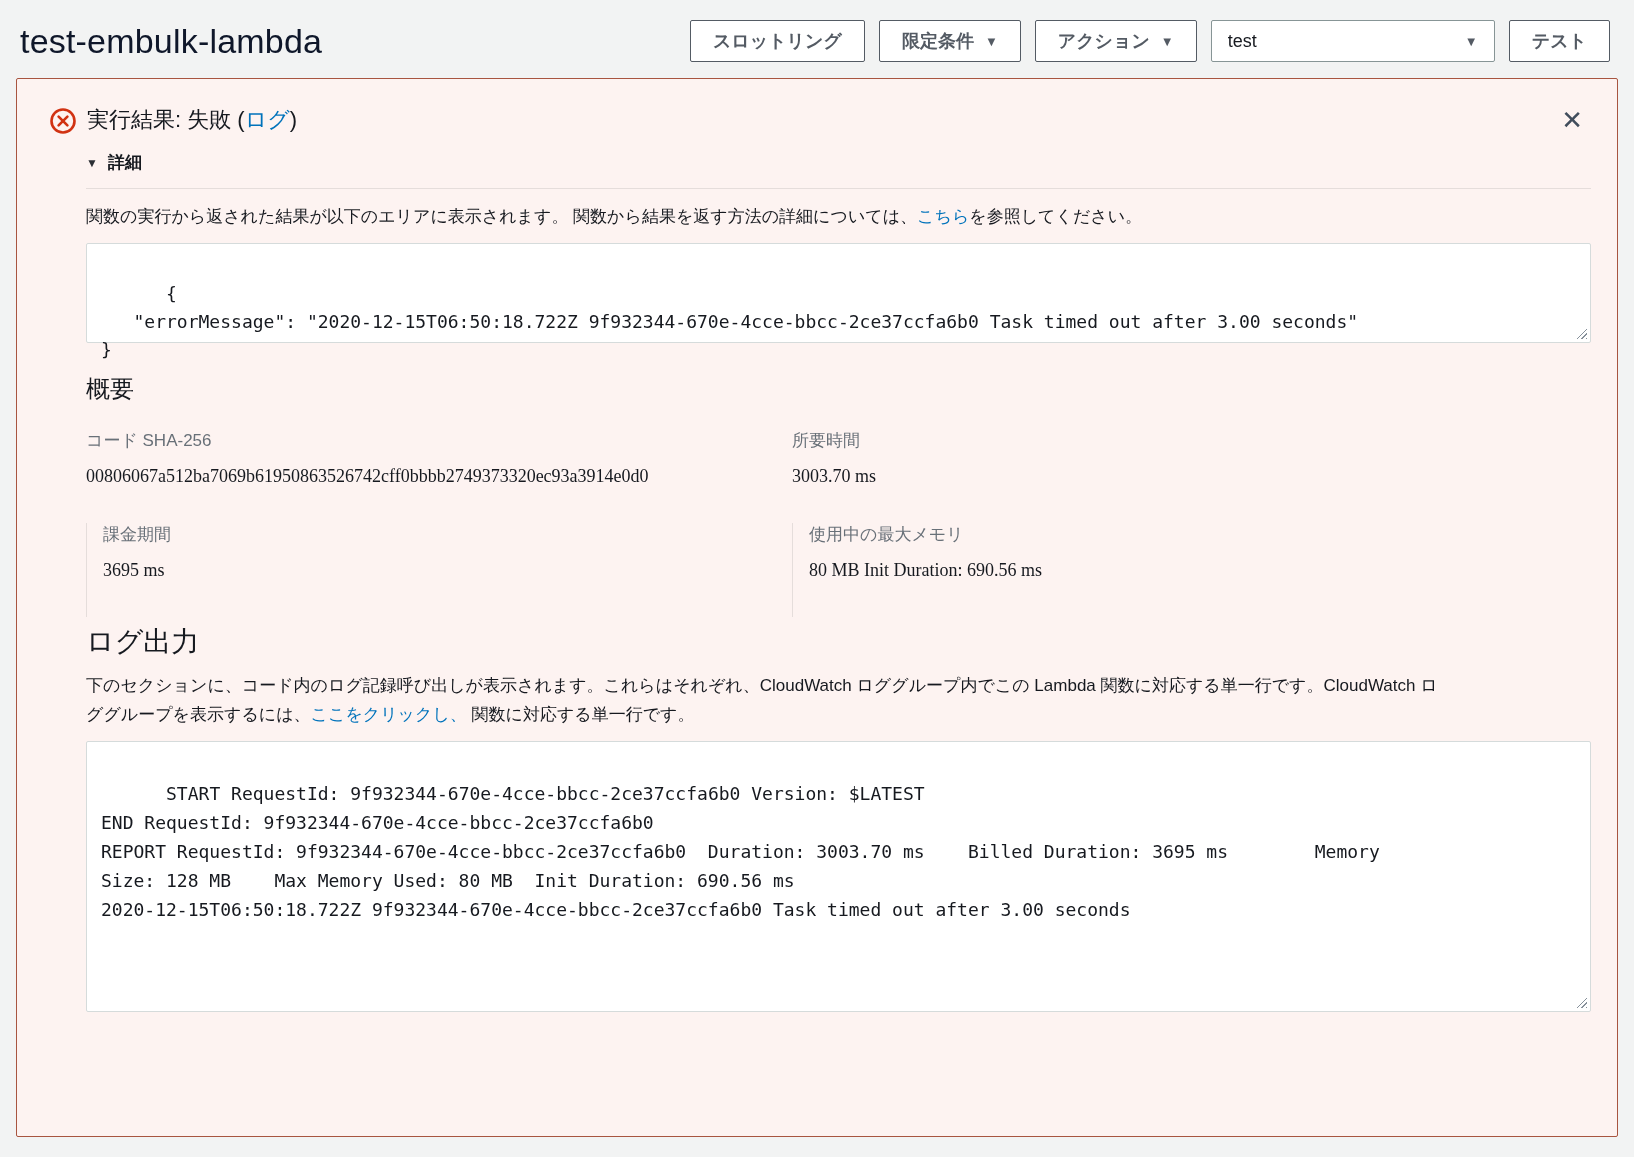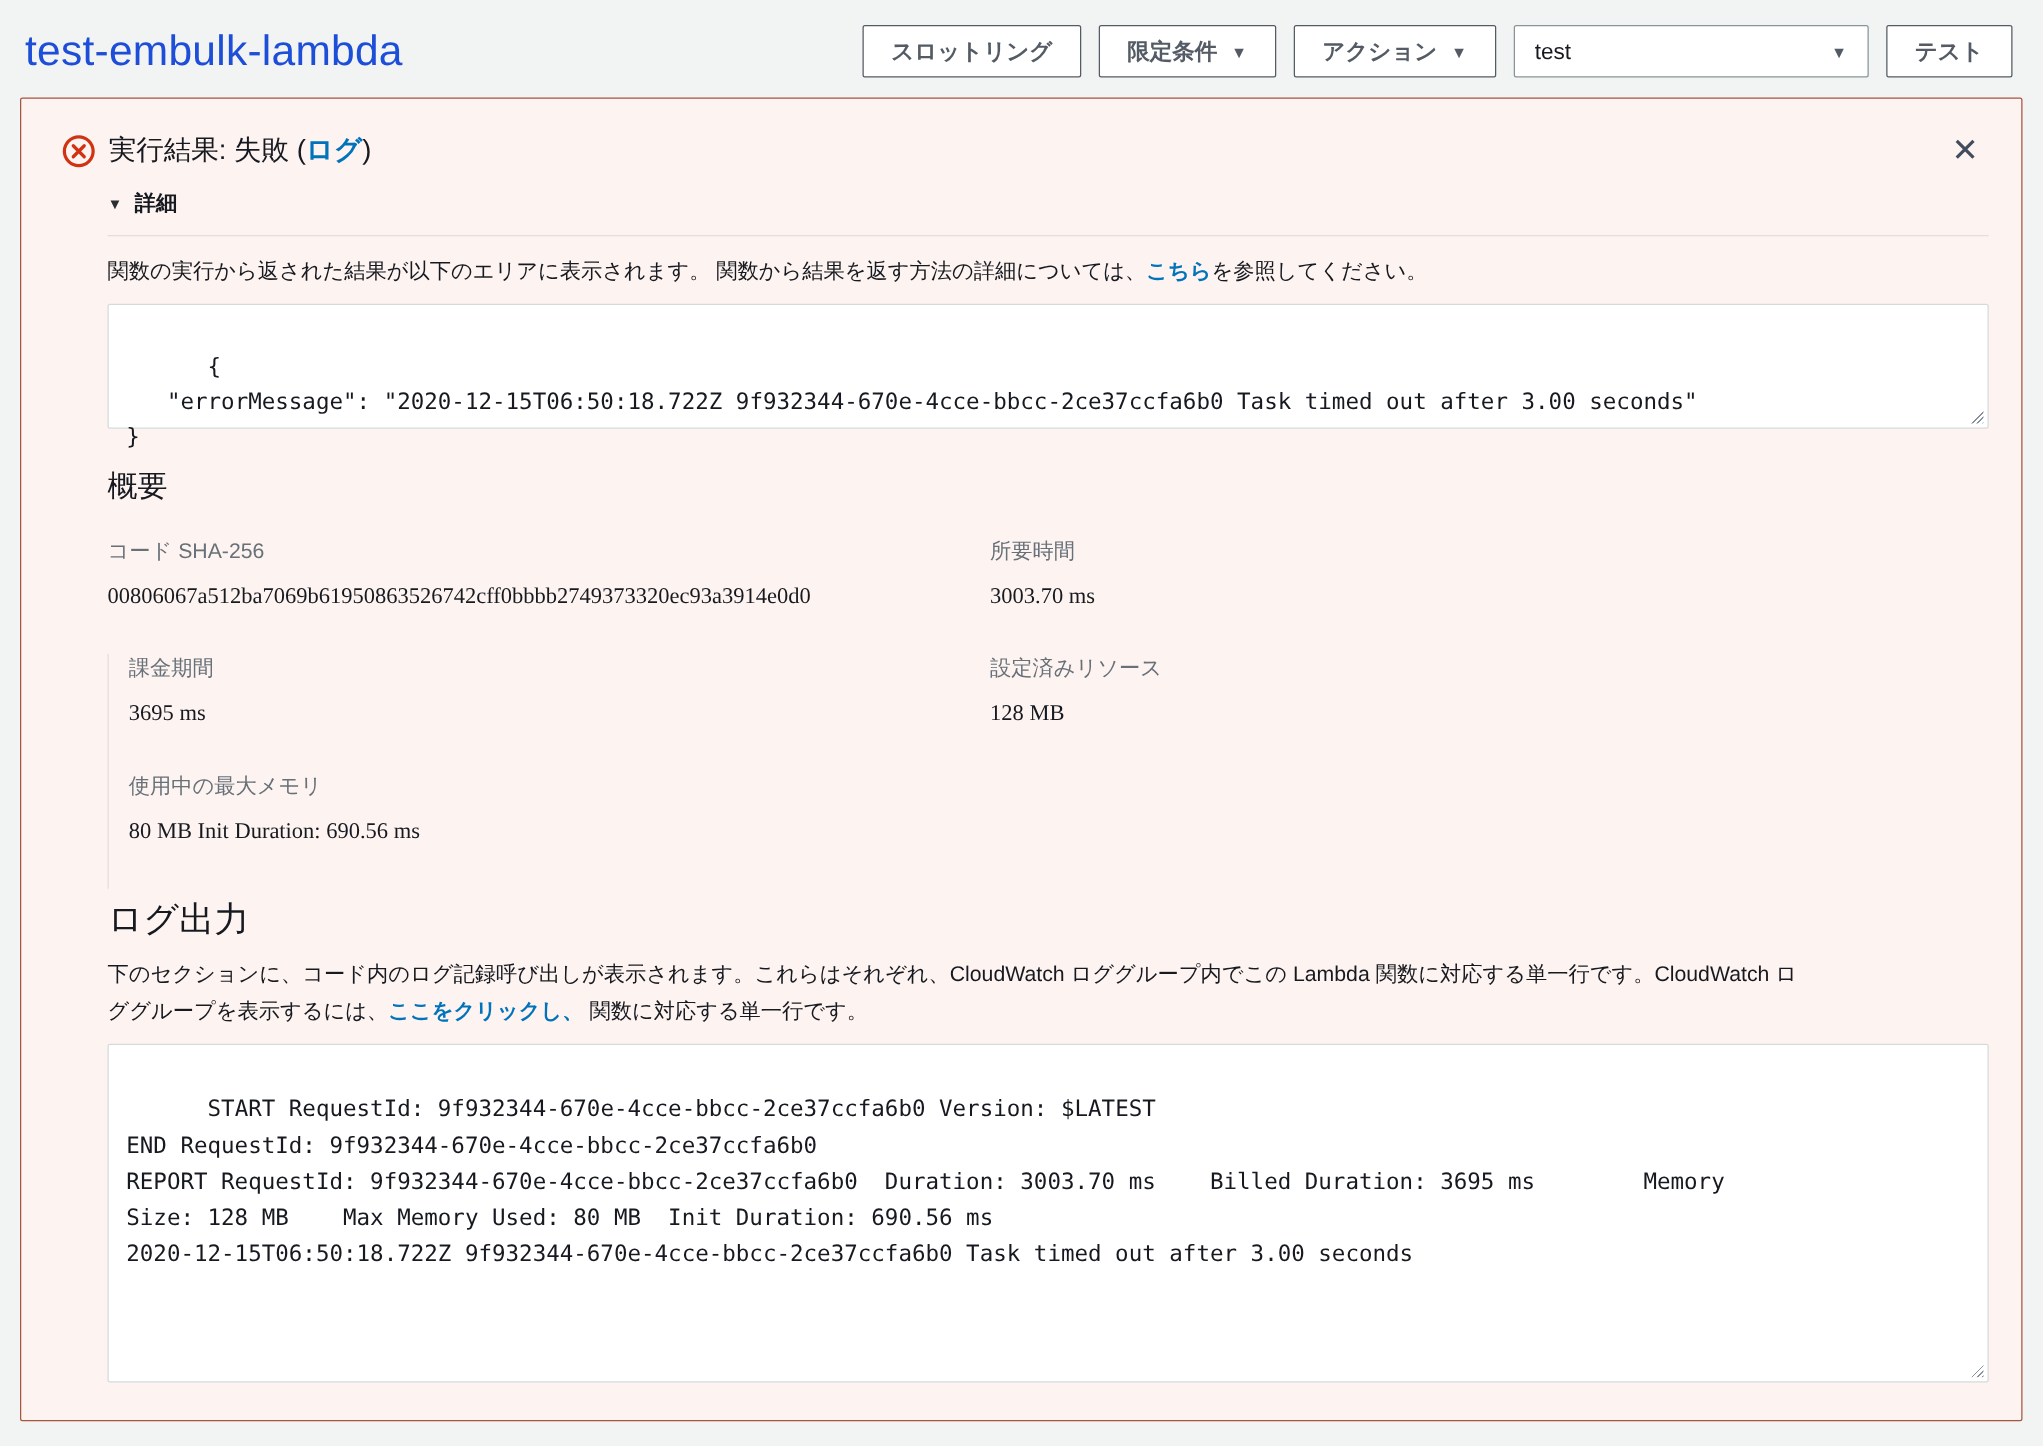--- a/index.html
+++ b/index.html
@@ -14,21 +14,21 @@
   }
   
   .topbar {
     display:flex;
     align-items:center;
     padding:20px 24px 16px 20px;
   }
   .page-title {
     font-size:34px;
     font-weight:400;
-    color:#1d4ed8;
+    color:#0f172a;
     letter-spacing:.2px;
   }
   .topbar-actions {
     margin-left:auto;
     display:flex;
     align-items:flex-start;
     gap:14px;
     padding-left:18px;
   }
   .btn {
@@ -69,21 +69,21 @@
     height:1059px;
     background:#fdf3f1;
     border:1px solid #a85540;
     border-radius:2px;
     padding:26px 26px 0 32px;
     position:relative;
   }
   .banner-header { display:flex; align-items:flex-start; }
   .status-icon { width:28px; height:28px; flex:none; margin-top:2px; }
   .banner-title { margin-left:10px; font-size:22px; color:#16191f; }
-  .link { color:#0073bb; text-decoration:none; cursor:pointer;font-weight:bold; }
+  .link { color:#0073bb; text-decoration:none; cursor:pointer; }
   .close-btn {
     margin-left:auto;
     font-size:26px;
     line-height:1;
     color:#414d5c;
     background:none;
     border:none;
     cursor:pointer;
     padding:2px 8px;
   }
@@ -205,24 +205,20 @@
         <div class="sum-value sha-value">00806067a512ba7069b61950863526742cff0bbbb2749373320ec93a3914e0d0</div>
       </div>
       <div class="sum-cell">
         <div class="sum-label">所要時間</div>
         <div class="sum-value">3003.70 ms</div>
       </div>
       <div class="sum-cell right">
         <div class="sum-label">課金期間</div>
         <div class="sum-value">3695 ms</div>
       </div>
-      <div class="sum-cell">
-        <div class="sum-label">設定済みリソース</div>
-        <div class="sum-value">128 MB</div>
-      </div>
       <div class="sum-cell right">
         <div class="sum-label">使用中の最大メモリ</div>
         <div class="sum-value">80 MB Init Duration: 690.56 ms</div>
       </div>
     </div>
 
     <div class="log-heading">ログ出力</div>
 
     <div class="log-desc"><span>下のセクションに、コード内のログ記録呼び出しが表示されます。これらはそれぞれ、CloudWatch ロググループ内でこの Lambda 関数に対応する単一行です。CloudWatch ロググループを表示するには、</span><a class="link">ここをクリックし、</a><span> 関数に対応する単一行です。</span></div>
 

